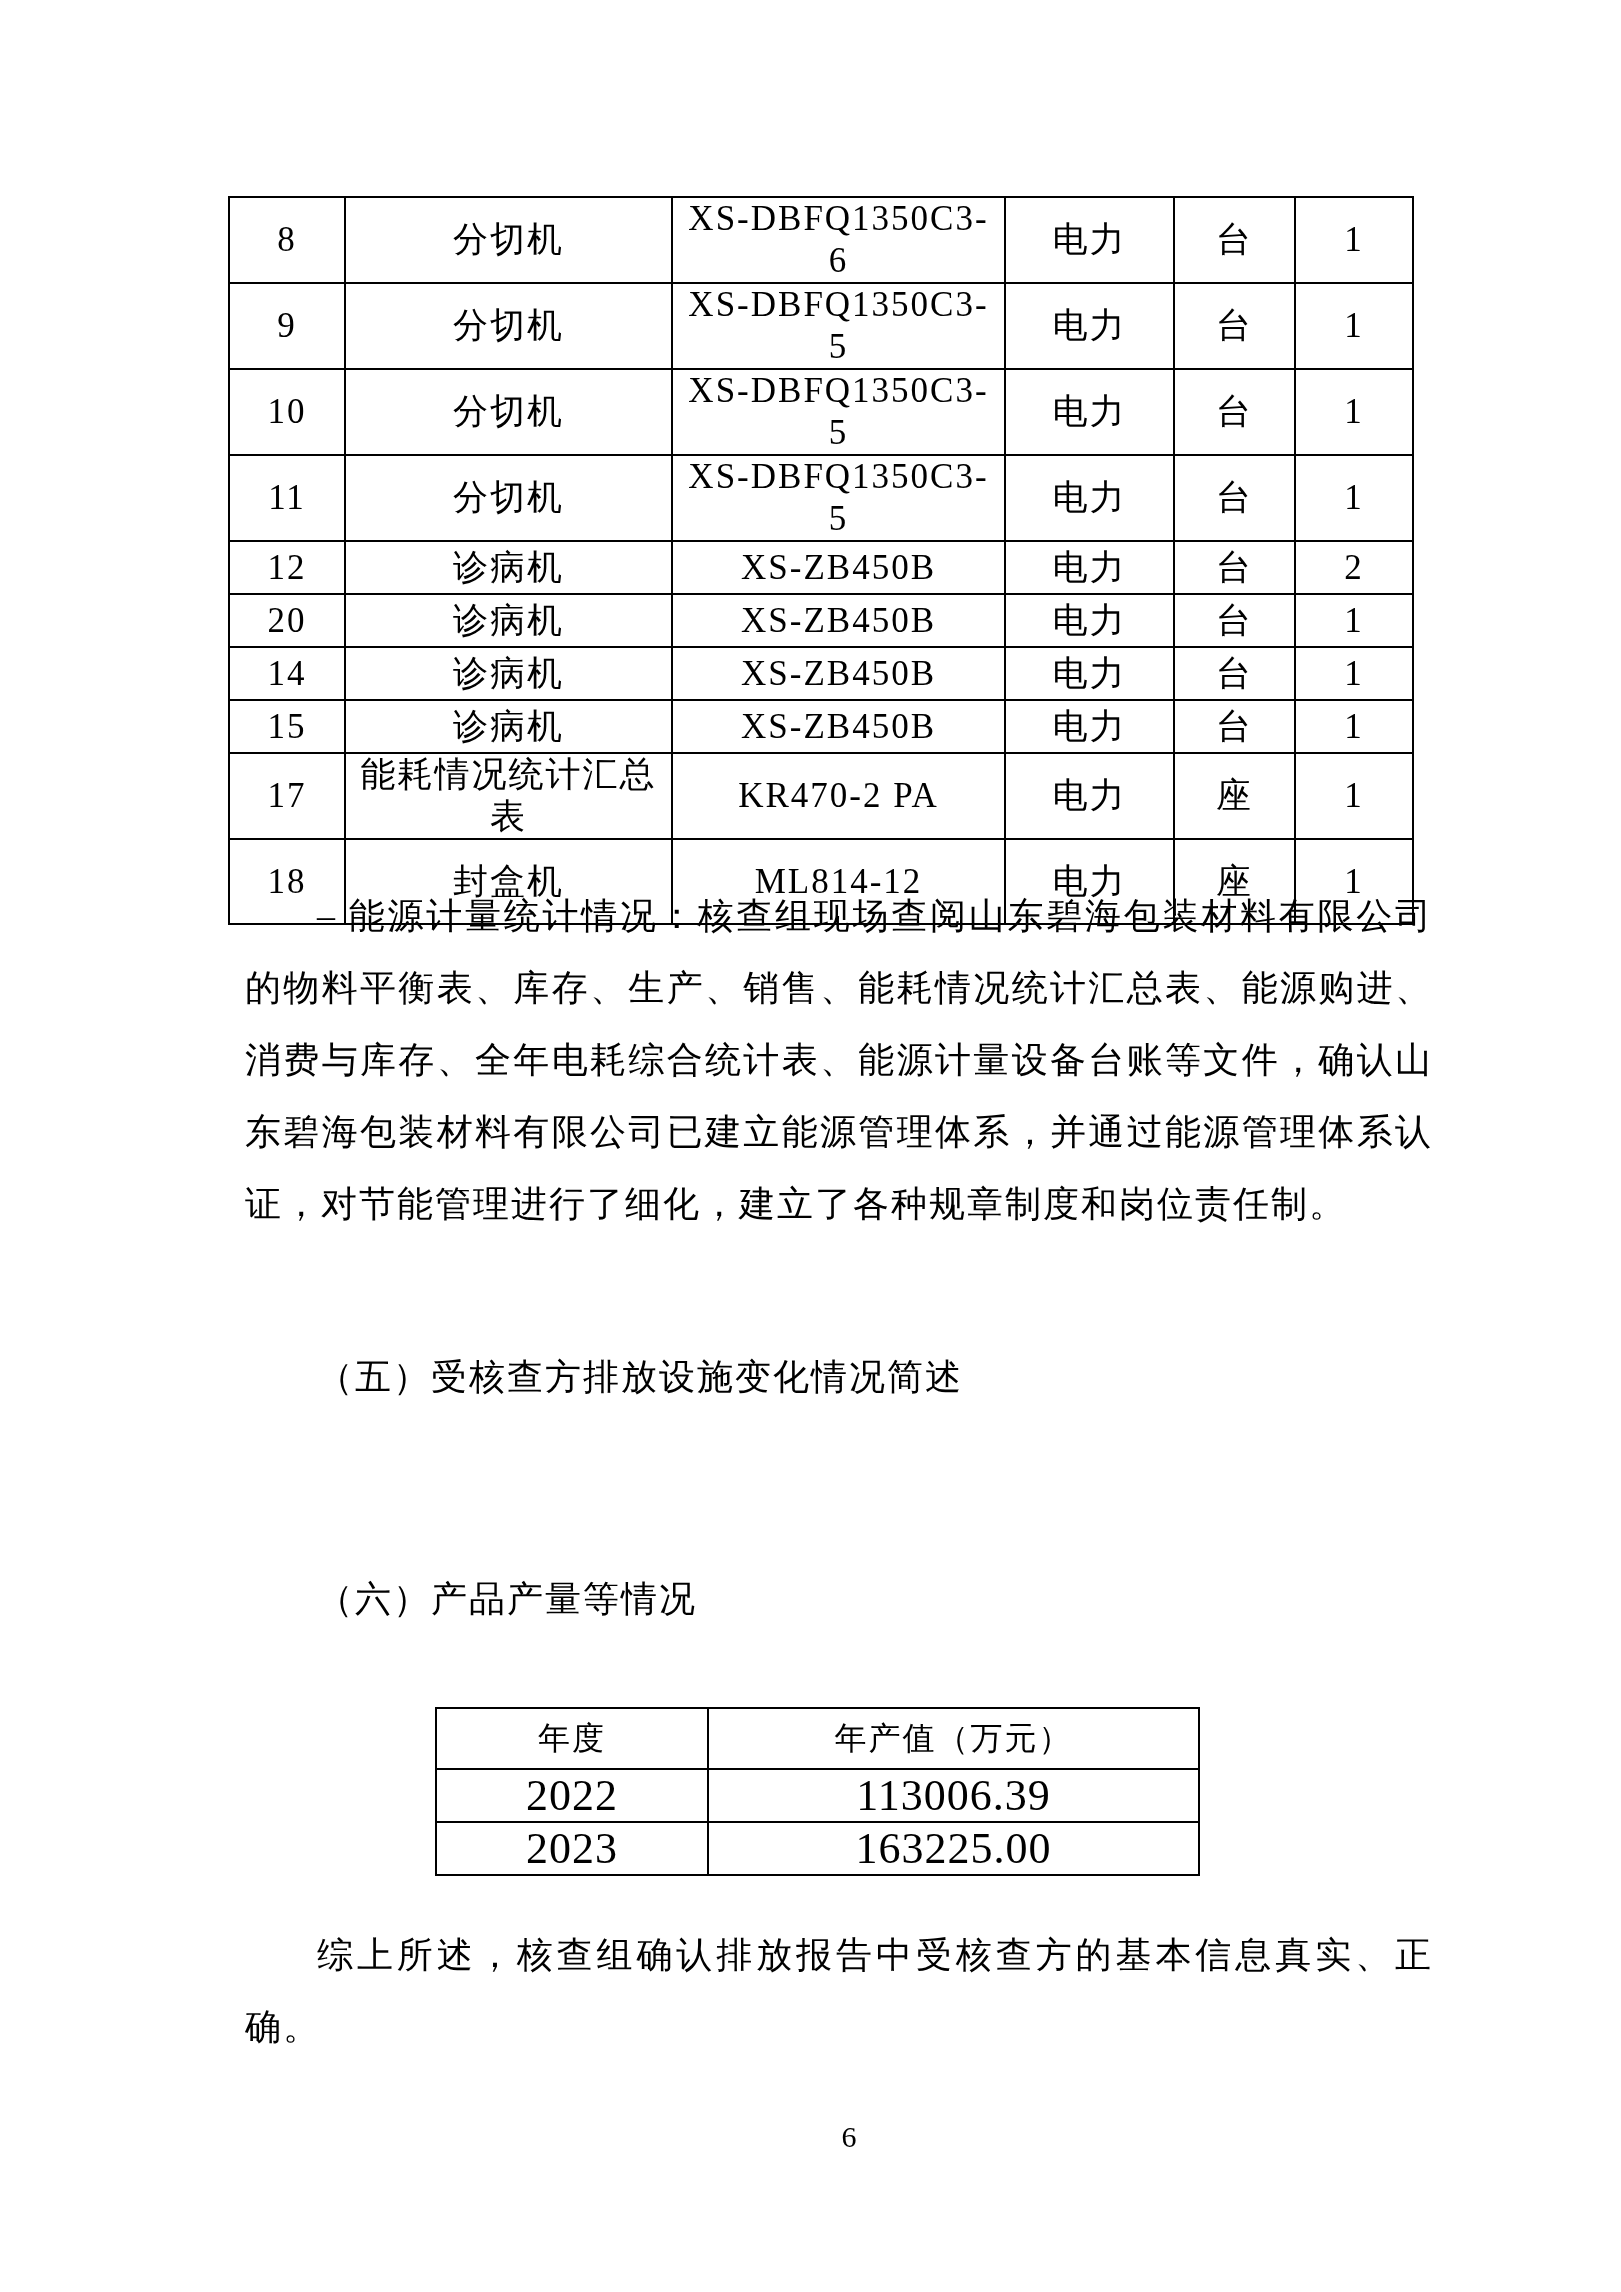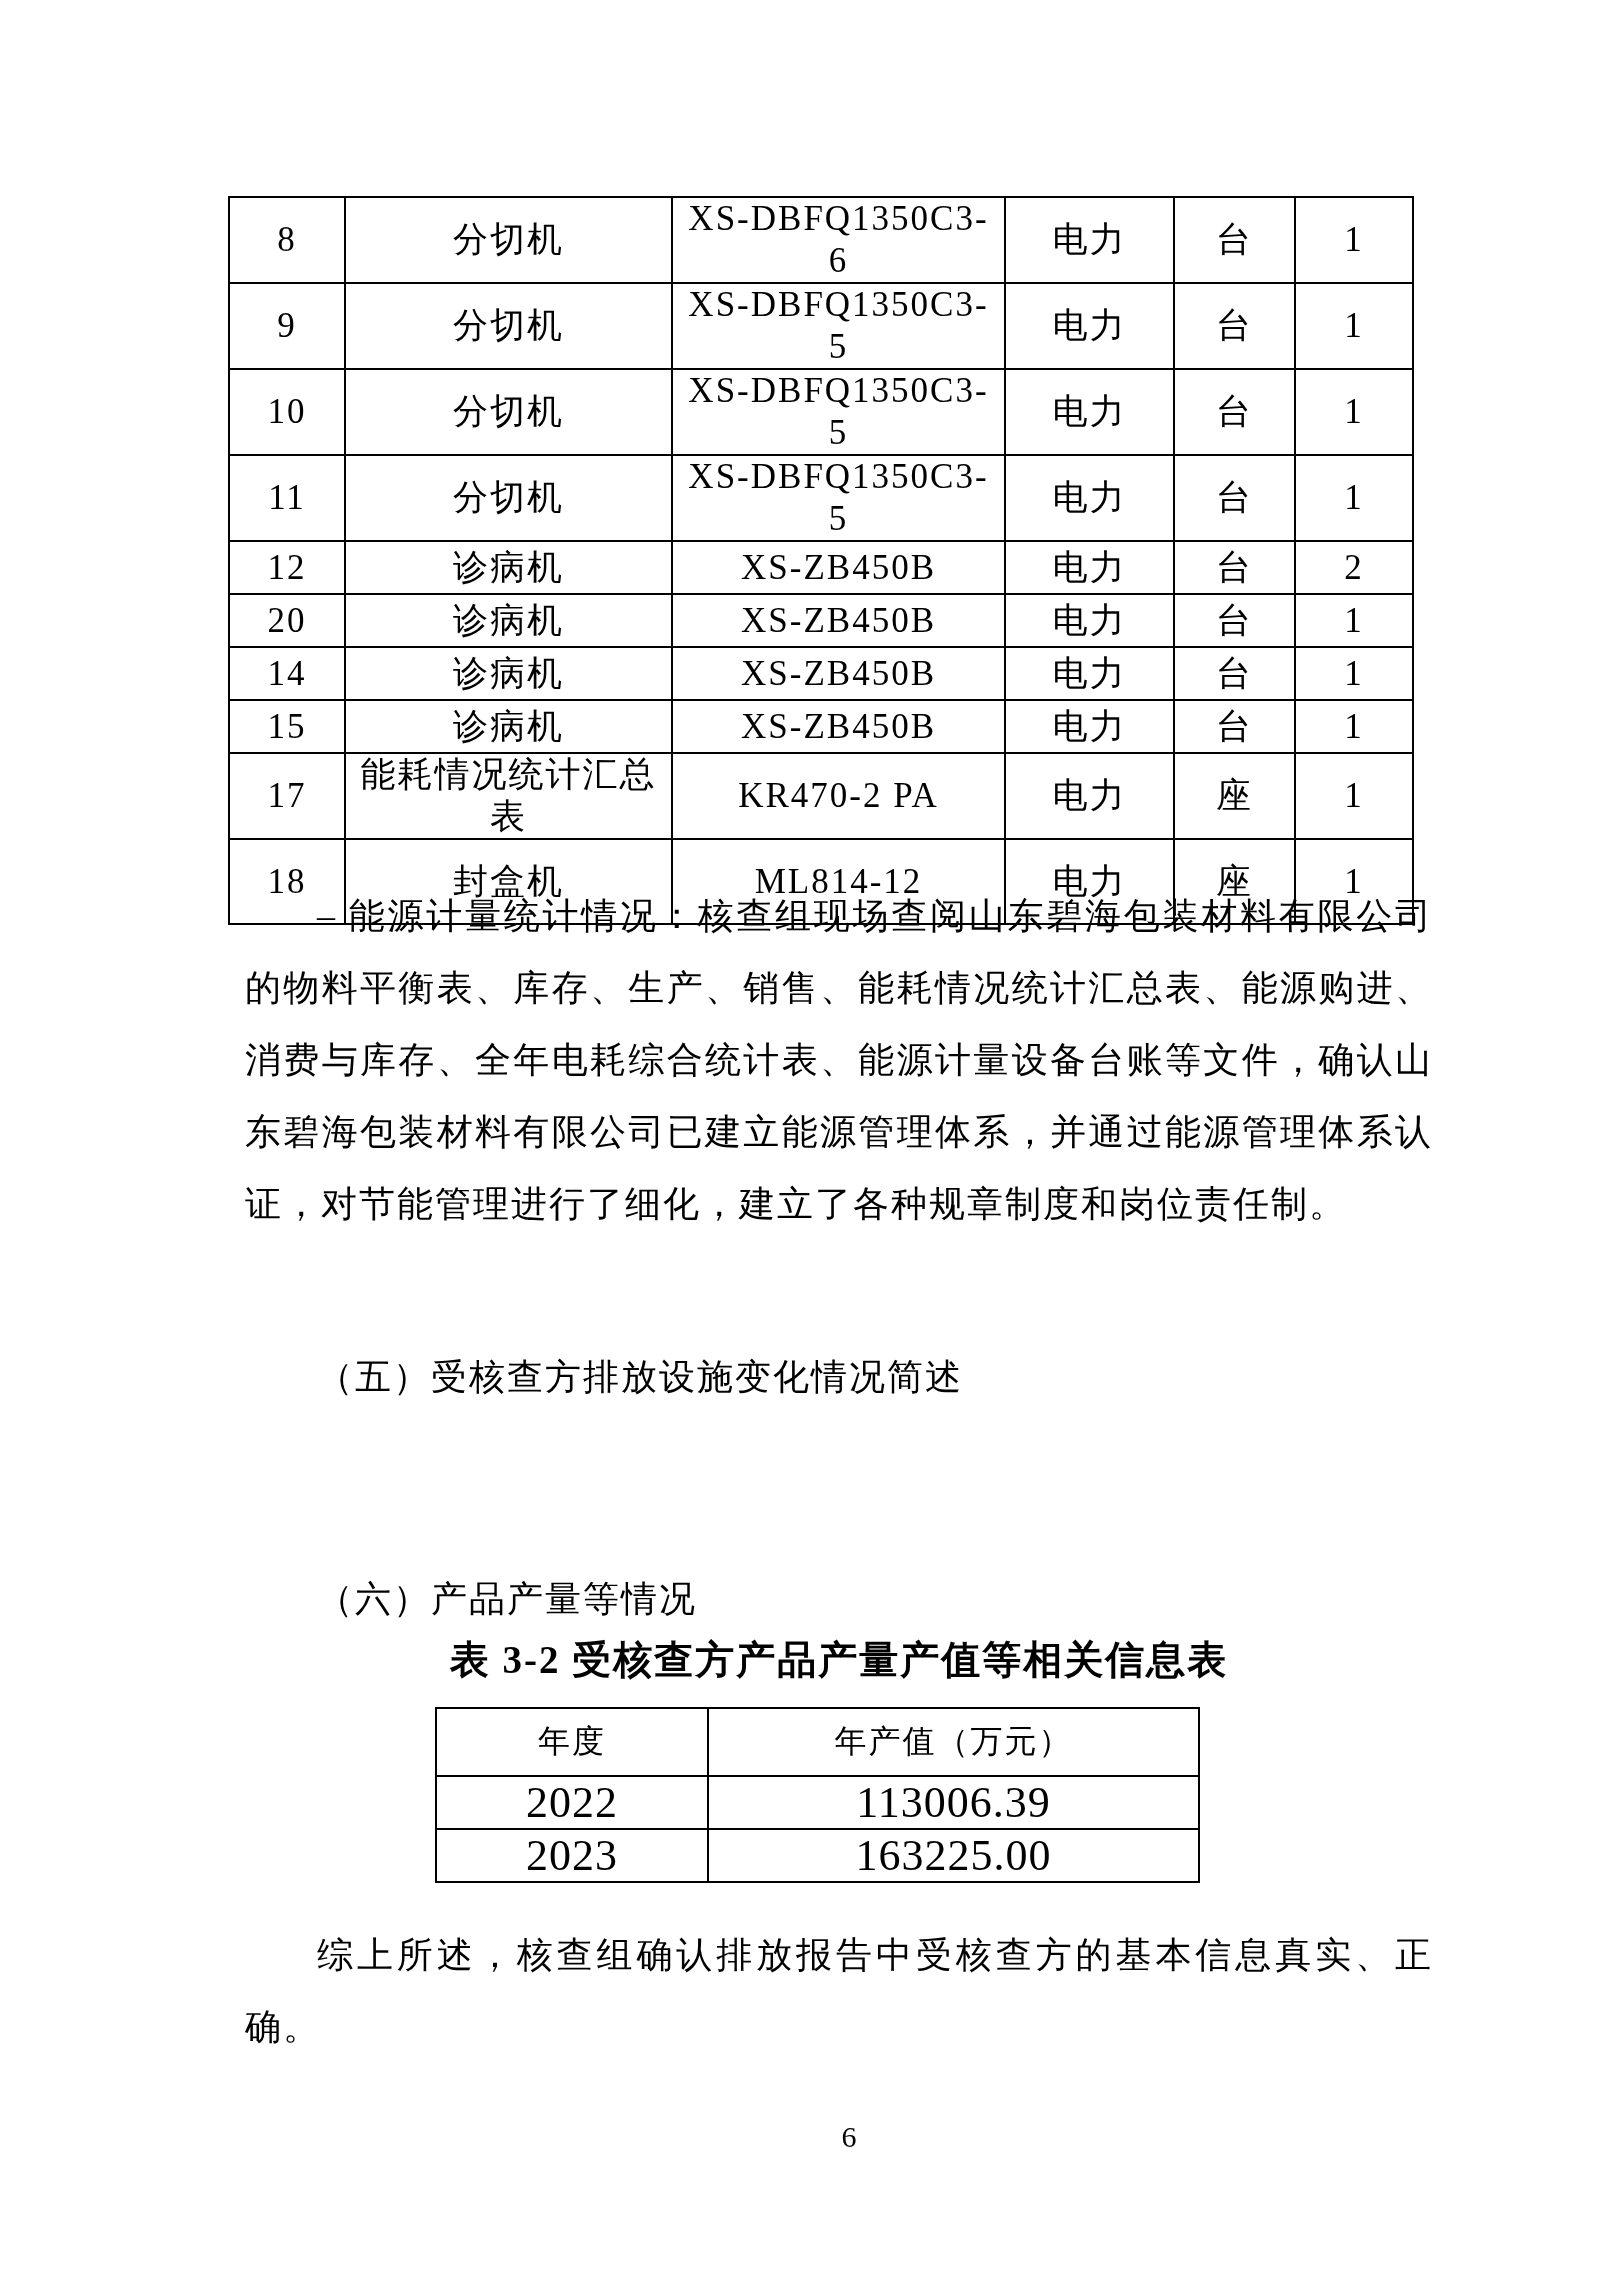--- a/index.html
+++ b/index.html
@@ -45,21 +45,21 @@
   .output-table{
     position:absolute;left:435px;top:1707px;width:763px;
     border-collapse:collapse;table-layout:fixed;
   }
   .output-table th,.output-table td{
     border:2px solid #000;
     text-align:center;vertical-align:middle;
     font-weight:normal;
     padding:0;
   }
-  .output-table thead tr{height:68px;}
+  .output-table thead tr{height:61px;}
   .output-table tbody tr{height:51px;}
   .output-table th{font-size:32px;letter-spacing:2px;}
   .output-table td{font-size:44px;letter-spacing:1px;}
   .col-year{width:272px;}
   .col-value{width:491px;}
   
   .page-number{
     position:absolute;left:245px;width:1208px;top:2120px;
     text-align:center;font-size:30px;
   }
@@ -162,21 +162,20 @@
       </tbody>
   </table>
 
   <p class="para indent" style="top:880px;">– 能源计量统计情况：核查组现场查阅山东碧海包装材料有限公司的物料平衡表、库存、生产、销售、能耗情况统计汇总表、能源购进、消费与库存、全年电耗综合统计表、能源计量设备台账等文件，确认山东碧海包装材料有限公司已建立能源管理体系，并通过能源管理体系认证，对节能管理进行了细化，建立了各种规章制度和岗位责任制。</p>
 
   <p class="para indent" style="top:1341px;">（五）受核查方排放设施变化情况简述</p>
 
 
   <p class="para indent" style="top:1563px;">（六）产品产量等情况</p>
 
-  <p class="caption" style="top:1635px;">表 3-2 受核查方产品产量产值等相关信息表</p>
 
   <table class="output-table">
     <colgroup>
       <col class="col-year">
       <col class="col-value">
     </colgroup>
     <thead>
       <tr>
         <th>年度</th>
         <th>年产值（万元）</th>

